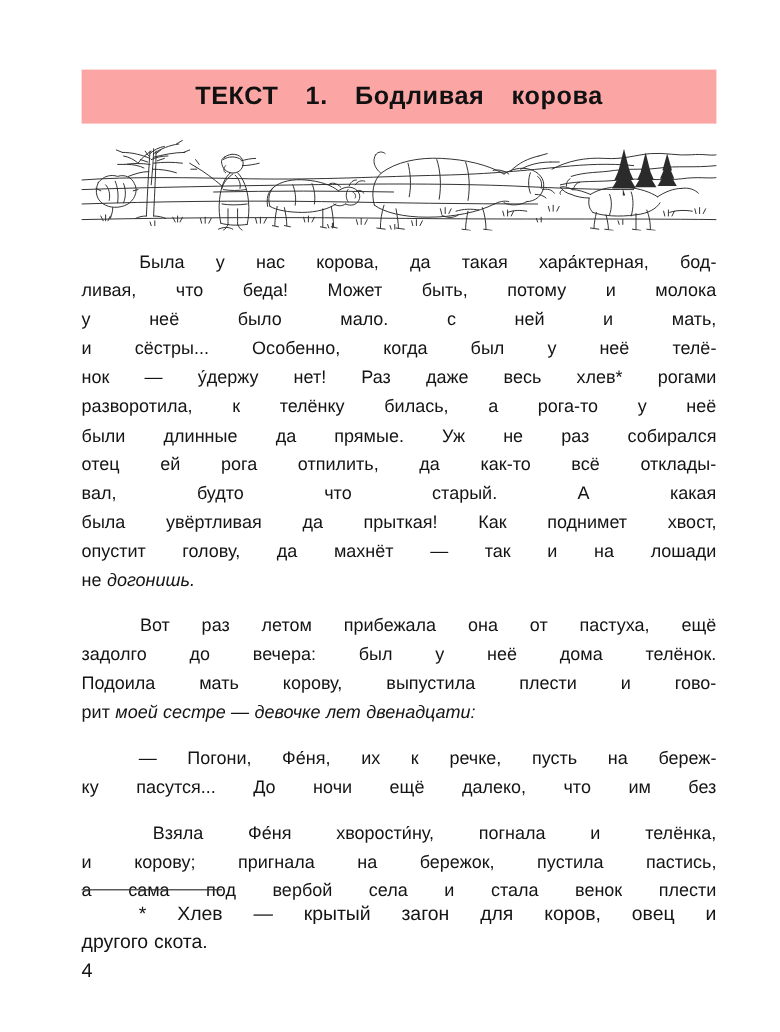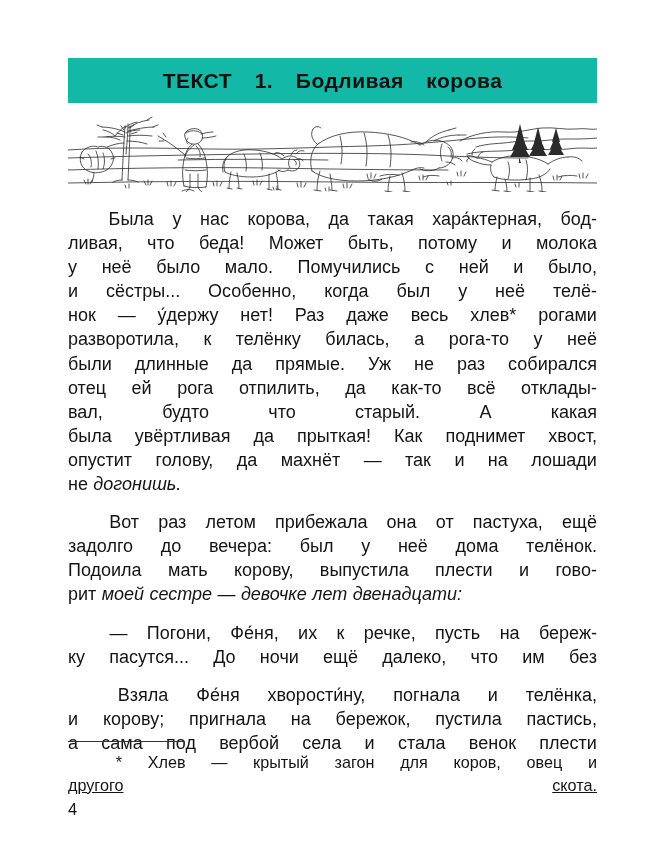--- a/index.html
+++ b/index.html
@@ -21,21 +21,21 @@
     inset: 0;
   }
 
   
   .title-band {
     position: absolute;
     left: 68px;
     top: 58px;
     width: 529px;
     height: 45px;
-    background: #14b8a6;
+    background: #fca5a5;
     display: flex;
     align-items: center;
     justify-content: center;
   }
   .title-text {
     font-size: 21px;
     font-weight: bold;
     letter-spacing: 0.5px;
     word-spacing: 5px;
     color: #111111;
@@ -64,21 +64,21 @@
     width: 529px;
   }
   .para {
     margin: 0;
   }
   .para + .para {
     margin-top: 14px;
   }
   .tline {
     display: flex;
-    font-size: 18px;
+    font-size: 15px;
     line-height: 24.1px;
     white-space: pre;
     color: #141414;
   }
   
   .tline.just {
     justify-content: space-between;
   }
   
   .tline.last {
@@ -113,22 +113,21 @@
     display: flex;
     font-size: 16.2px;
     line-height: 22.5px;
     white-space: pre;
     color: #141414;
   }
   .fline.just {
     justify-content: space-between;
   }
   .fline.last {
-    justify-content: space-between;
-    text-decoration: underline;
+    justify-content: flex-start;
   }
   .fline.last .w + .w {
     margin-left: 0.30em;
   }
   .fline .ind {
     width: 22px;
     flex: 0 0 22px;
   }
   .fline .w {
     display: inline-block;
@@ -349,21 +348,21 @@
         <path d="M380 71 L 379 68 M383 71 L 383 67"></path>
         <path d="M448 73 L 447 70 M451 73 L 451 69"></path>
       </g>
     </svg>
   </div>
 
   <div class="body-text">
       <div class="para">
         <div class="tline just"><span class="ind"></span><span class="w">Была</span><span class="w">у</span><span class="w">нас</span><span class="w">корова,</span><span class="w">да</span><span class="w">такая</span><span class="w">хара́ктерная,</span><span class="w">бод-</span></div>
         <div class="tline just"><span class="w">ливая,</span><span class="w">что</span><span class="w">беда!</span><span class="w">Может</span><span class="w">быть,</span><span class="w">потому</span><span class="w">и</span><span class="w">молока</span></div>
-        <div class="tline just"><span class="w">у</span><span class="w">неё</span><span class="w">было</span><span class="w">мало.</span><span class="w">Помучились</span><span class="w">с</span><span class="w">ней</span><span class="w">и</span><span class="w">было,</span></div>
+        <div class="tline just"><span class="w">у</span><span class="w">неё</span><span class="w">было</span><span class="w">мало.</span><span class="w">с</span><span class="w">ней</span><span class="w">и</span><span class="w">мать,</span></div>
         <div class="tline just"><span class="w">и</span><span class="w">сёстры...</span><span class="w">Особенно,</span><span class="w">когда</span><span class="w">был</span><span class="w">у</span><span class="w">неё</span><span class="w">телё-</span></div>
         <div class="tline just"><span class="w">нок</span><span class="w">—</span><span class="w">у́держу</span><span class="w">нет!</span><span class="w">Раз</span><span class="w">даже</span><span class="w">весь</span><span class="w">хлев*</span><span class="w">рогами</span></div>
         <div class="tline just"><span class="w">разворотила,</span><span class="w">к</span><span class="w">телёнку</span><span class="w">билась,</span><span class="w">а</span><span class="w">рога-то</span><span class="w">у</span><span class="w">неё</span></div>
         <div class="tline just"><span class="w">были</span><span class="w">длинные</span><span class="w">да</span><span class="w">прямые.</span><span class="w">Уж</span><span class="w">не</span><span class="w">раз</span><span class="w">собирался</span></div>
         <div class="tline just"><span class="w">отец</span><span class="w">ей</span><span class="w">рога</span><span class="w">отпилить,</span><span class="w">да</span><span class="w">как-то</span><span class="w">всё</span><span class="w">отклады-</span></div>
         <div class="tline just"><span class="w">вал,</span><span class="w">будто</span><span class="w">что</span><span class="w">старый.</span><span class="w">А</span><span class="w">какая</span></div>
         <div class="tline just"><span class="w">была</span><span class="w">увёртливая</span><span class="w">да</span><span class="w">прыткая!</span><span class="w">Как</span><span class="w">поднимет</span><span class="w">хвост,</span></div>
         <div class="tline just"><span class="w">опустит</span><span class="w">голову,</span><span class="w">да</span><span class="w">махнёт</span><span class="w">—</span><span class="w">так</span><span class="w">и</span><span class="w">на</span><span class="w">лошади</span></div>
         <div class="tline last"><span class="w">не</span><span class="w">догонишь.</span></div>
       </div>

